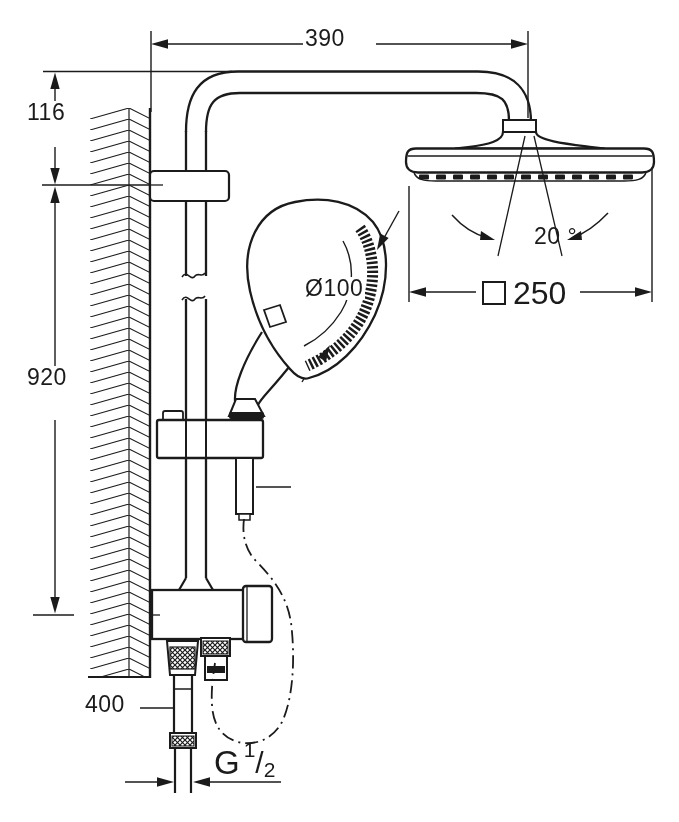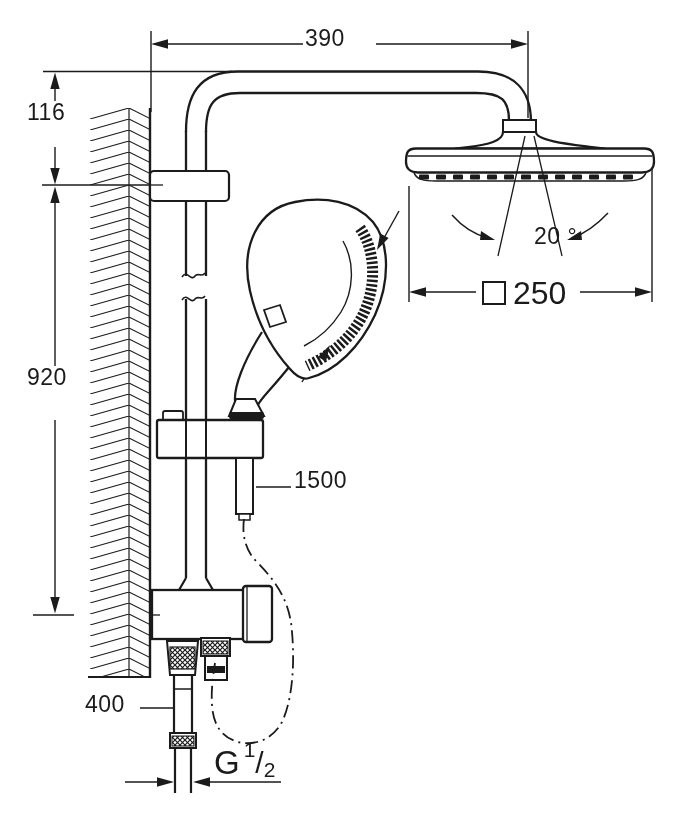--- a/index.html
+++ b/index.html
@@ -174,26 +174,26 @@
     <polygon points="174,782 157,777.3 157,786.7"></polygon>
     <polygon points="193,782 210,777.3 210,786.7"></polygon>
     <polygon points="377,250 388.6,238 380.2,233.6"></polygon>
     <polygon points="330,345 318,357 326,361.5"></polygon>
   </g>
 </svg>
 
 <div class="dim" style="left:303px;top:27px;">390</div>
 <div class="dim" style="left:25px;top:101px;text-align:center;">116</div>
 <div class="dim" style="left:25px;top:366px;">920</div>
+<div class="dim" style="left:303px;top:277px;">Ø100</div>
 <div class="dim" style="left:500px;top:225px;background:transparent;margin-left:32px;">20 °</div>
 <div class="dim250" style="left:479px;top:277px;">
   <span class="sq"></span>
       <span class="dimtext" style="font-size:32px;line-height:1;">250</span>
 </div>
-<div class="dim" style="left:292px;top:469px;">1500</div>
 <div class="dim" style="left:83px;top:693px;">400</div>
 <div class="thread" style="left:212px;top:746px;">
   <span class="g">G</span>
   <span class="sup">1</span>
   <span class="slash">/</span>
   <span class="sub">2</span>
 </div>
 
 </div>
 

